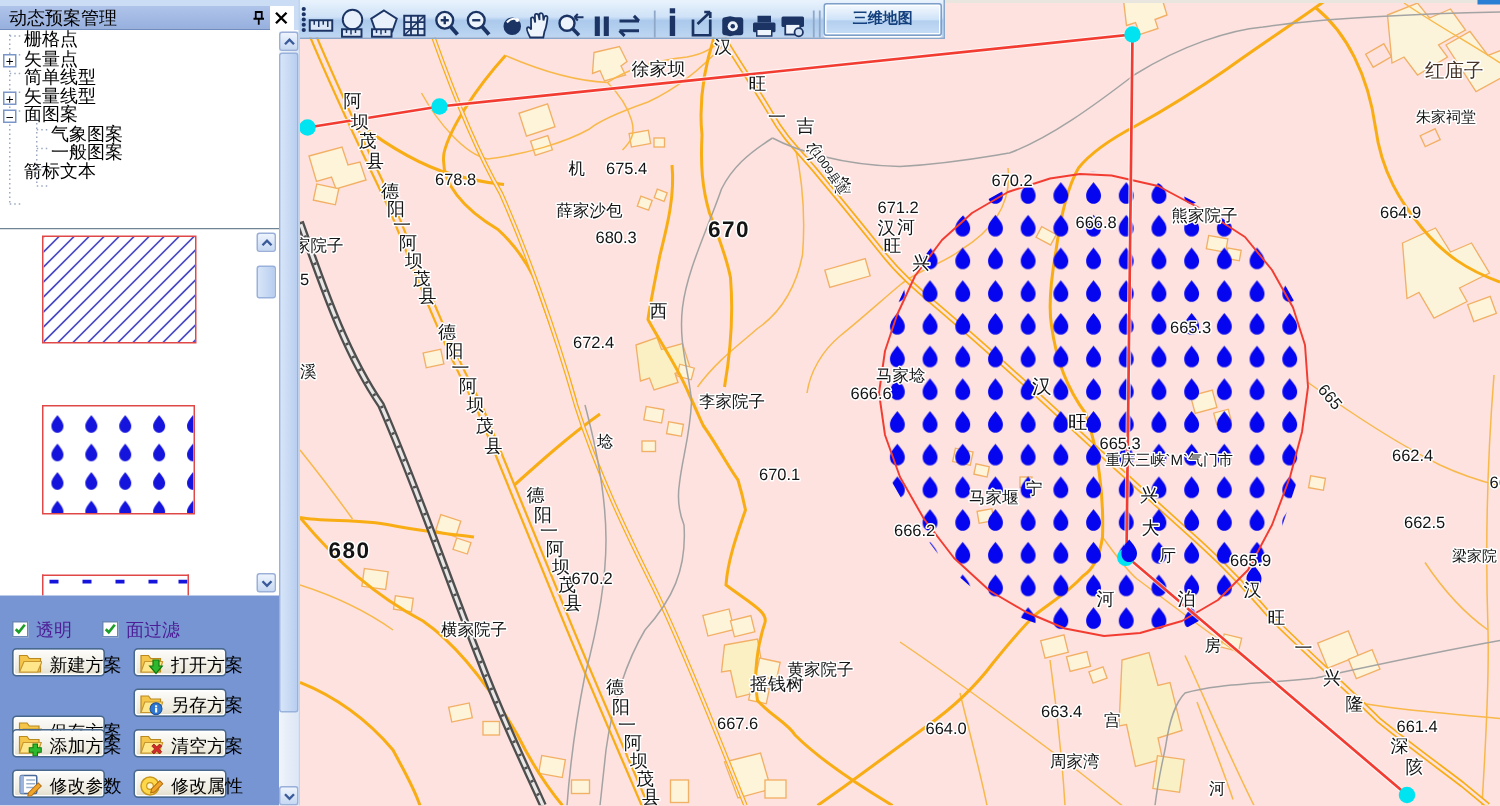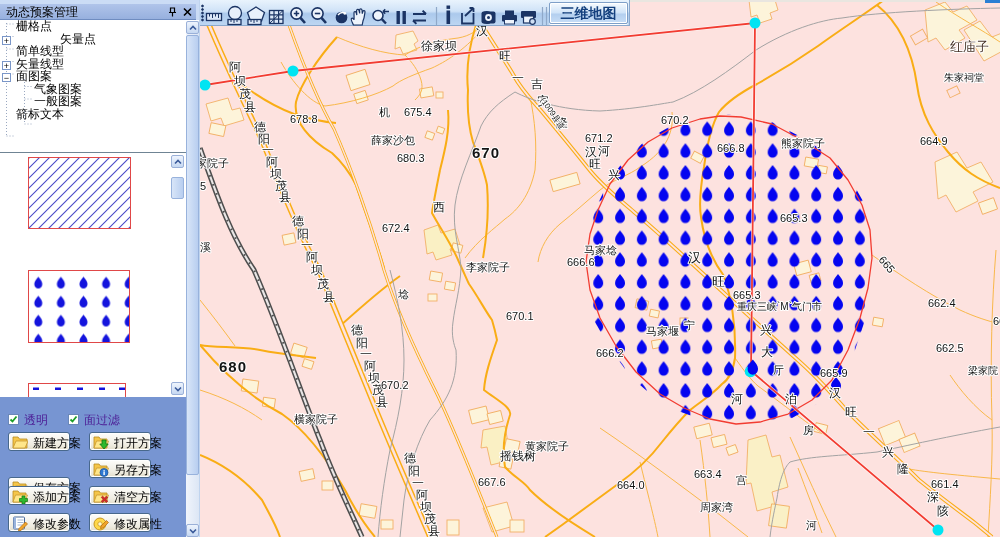--- a/index.html
+++ b/index.html
@@ -1,19 +1,19 @@
 <!DOCTYPE html>
 <html><head>
 <meta charset="utf-8">
 <style>
 html,body{margin:0;padding:0;width:1000px;height:537px;overflow:hidden;font-family:"Liberation Sans",sans-serif;background:#fde2df;}
 #stage{position:relative;width:1000px;height:537px;}
 #panel{position:absolute;left:0;top:0;width:200px;height:537px;background:#fff;}
 #ptop{position:absolute;left:0;top:0;width:200px;height:4px;background:#cbdcf5;}
-#ptitle{position:absolute;left:0;top:4px;width:196px;height:16px;background:linear-gradient(#b0c4ea,#97b0de);color:#000;font-size:12px;line-height:16px;padding-left:6px;box-sizing:border-box;border-bottom:1px solid #6f8cc0;}
+#ptitle{position:absolute;left:0;top:4px;width:180px;height:16px;background:linear-gradient(#b0c4ea,#97b0de);color:#000;font-size:12px;line-height:16px;padding-left:6px;box-sizing:border-box;border-bottom:1px solid #6f8cc0;}
 #pright{position:absolute;left:196px;top:4px;width:4px;height:16px;background:#cbdcf5;}
 #tree{position:absolute;left:0;top:21px;width:186px;height:131px;background:#fff;font-size:12px;color:#000;}
 .ti{position:absolute;white-space:nowrap;}
 .pm{position:absolute;width:9px;height:9px;border:1px solid #7a96c8;background:#fff;font-size:9px;line-height:8px;text-align:center;color:#000;box-sizing:border-box;}
 #divider{position:absolute;left:0;top:152px;width:186px;height:1px;background:#6f8494;}
 #preview{position:absolute;left:0;top:153px;width:186px;height:244px;background:#fff;}
 #rect1{position:absolute;left:28px;top:4px;width:103px;height:72px;border:1px solid #e04848;box-sizing:border-box;background:#fff;overflow:hidden;}
 #rect2{position:absolute;left:28px;top:117px;width:102px;height:73px;border:1px solid #e04848;box-sizing:border-box;}
 #rect3{position:absolute;left:28px;top:230px;width:98px;height:14px;border:1px solid #e04848;border-bottom:none;box-sizing:border-box;background:#fff;}
 
@@ -27,21 +27,21 @@
 .cblab{position:absolute;font-size:12px;color:#4c1d95;}
 .btn{position:absolute;width:62px;height:19px;background:linear-gradient(#fdfdfb,#efece1 70%,#e2ddca);border:1px solid #48688c;border-radius:3px;box-shadow:inset 0 0 0 1px #fff;box-sizing:border-box;font-size:12px;color:#000;}
 .btn span{position:absolute;left:22px;top:2px;width:52px;text-align:center;letter-spacing:0px;}
 .btn svg{position:absolute;left:3px;top:1px;}
 #map text{font-family:"Liberation Sans",sans-serif;fill:#141414;paint-order:stroke;stroke:#ffffff;stroke-width:2px;stroke-linejoin:round;}
 .l11{font-size:11px;}
 .l12{font-size:12px;}
 .lbb{font-size:15px;font-weight:bold;letter-spacing:1px;}
 .lgr{fill:#555;}
 #toolbar{position:absolute;left:200px;top:0px;width:430px;height:26px;background:linear-gradient(#e9f3fd,#cfe2f7 45%,#abc9ec 55%,#bdd6f2);border-right:1px solid #8aa8cc;border-bottom:1px solid #8aa8cc;box-sizing:border-box;}
-#btn3d{position:absolute;left:349px;top:2px;width:79px;height:22px;background:linear-gradient(#f6fafe,#cfe3f8 50%,#b3cfef 55%,#c7ddf6);border:1px solid #7e9fc8;border-radius:2px;box-shadow:0 1px 0 #fff,inset 0 0 0 1px #fff;box-sizing:border-box;color:#14407e;font-size:14px;font-weight:bold;text-align:center;line-height:20px;}
+#btn3d{position:absolute;left:349px;top:2px;width:79px;height:22px;background:linear-gradient(#f6fafe,#cfe3f8 50%,#b3cfef 55%,#c7ddf6);border:1px solid #7e9fc8;border-radius:2px;box-shadow:0 1px 0 #fff,inset 0 0 0 1px #fff;box-sizing:border-box;color:#14407e;font-size:10px;font-weight:bold;text-align:center;line-height:20px;}
 </style>
 </head>
 <body>
 <div id="stage">
   <svg id="map" style="position:absolute;left:200px;top:0" width="800" height="537" viewBox="200 0 800 537">
     <defs>
       <pattern id="drops" x="609.1" y="117.5" width="21.8" height="21.8" patternUnits="userSpaceOnUse">
         <path d="M10.9,4.0 C13.8,7.5 15.9,9.9 15.9,12.9 C15.9,16.3 13.6,18.4 10.9,18.4 C8.2,18.4 6.0,16.3 6.0,12.9 C6.0,9.9 8.1,7.5 10.9,4.0 Z" fill="#0505f0"></path>
       </pattern>
     </defs>
@@ -368,21 +368,21 @@
         <svg style="position:absolute;left:0;top:0" width="186" height="131">
 <g stroke="#9aa8c0" stroke-width="1" stroke-dasharray="1 2">
 <path d="M6.5,2 V115 M6.5,3 H14 M6.5,15.5 H14 M6.5,28 H14 M6.5,40.5 H14 M6.5,53 H14 M6.5,115 H14"></path>
 <path d="M24.5,58 V103 M24.5,65.5 H32 M24.5,78 H32 M24.5,90.5 H32 M24.5,103 H32"></path>
 </g>
         </svg>
       <div class="pm" style="left:2px;top:15px;">+</div>
       <div class="pm" style="left:2px;top:40px;">+</div>
       <div class="pm" style="left:2px;top:52px;">−</div>
       <div class="ti" style="left:16px;top:-3px;">栅格点</div>
-      <div class="ti" style="left:16px;top:9.5px;margin-left:44px;">矢量点</div>
+      <div class="ti" style="left:16px;top:9.5px;">矢量点</div>
       <div class="ti" style="left:16px;top:22px;">简单线型</div>
       <div class="ti" style="left:16px;top:34.5px;">矢量线型</div>
       <div class="ti" style="left:16px;top:47px;">面图案</div>
       <div class="ti" style="left:34px;top:59.5px;">气象图案</div>
       <div class="ti" style="left:34px;top:72px;">一般图案</div>
       <div class="ti" style="left:16px;top:84.5px;text-align:center;">箭标文本</div>
     </div>
     <div id="divider"></div>
     <div id="preview">
       <div id="rect1"><svg width="101" height="70">

